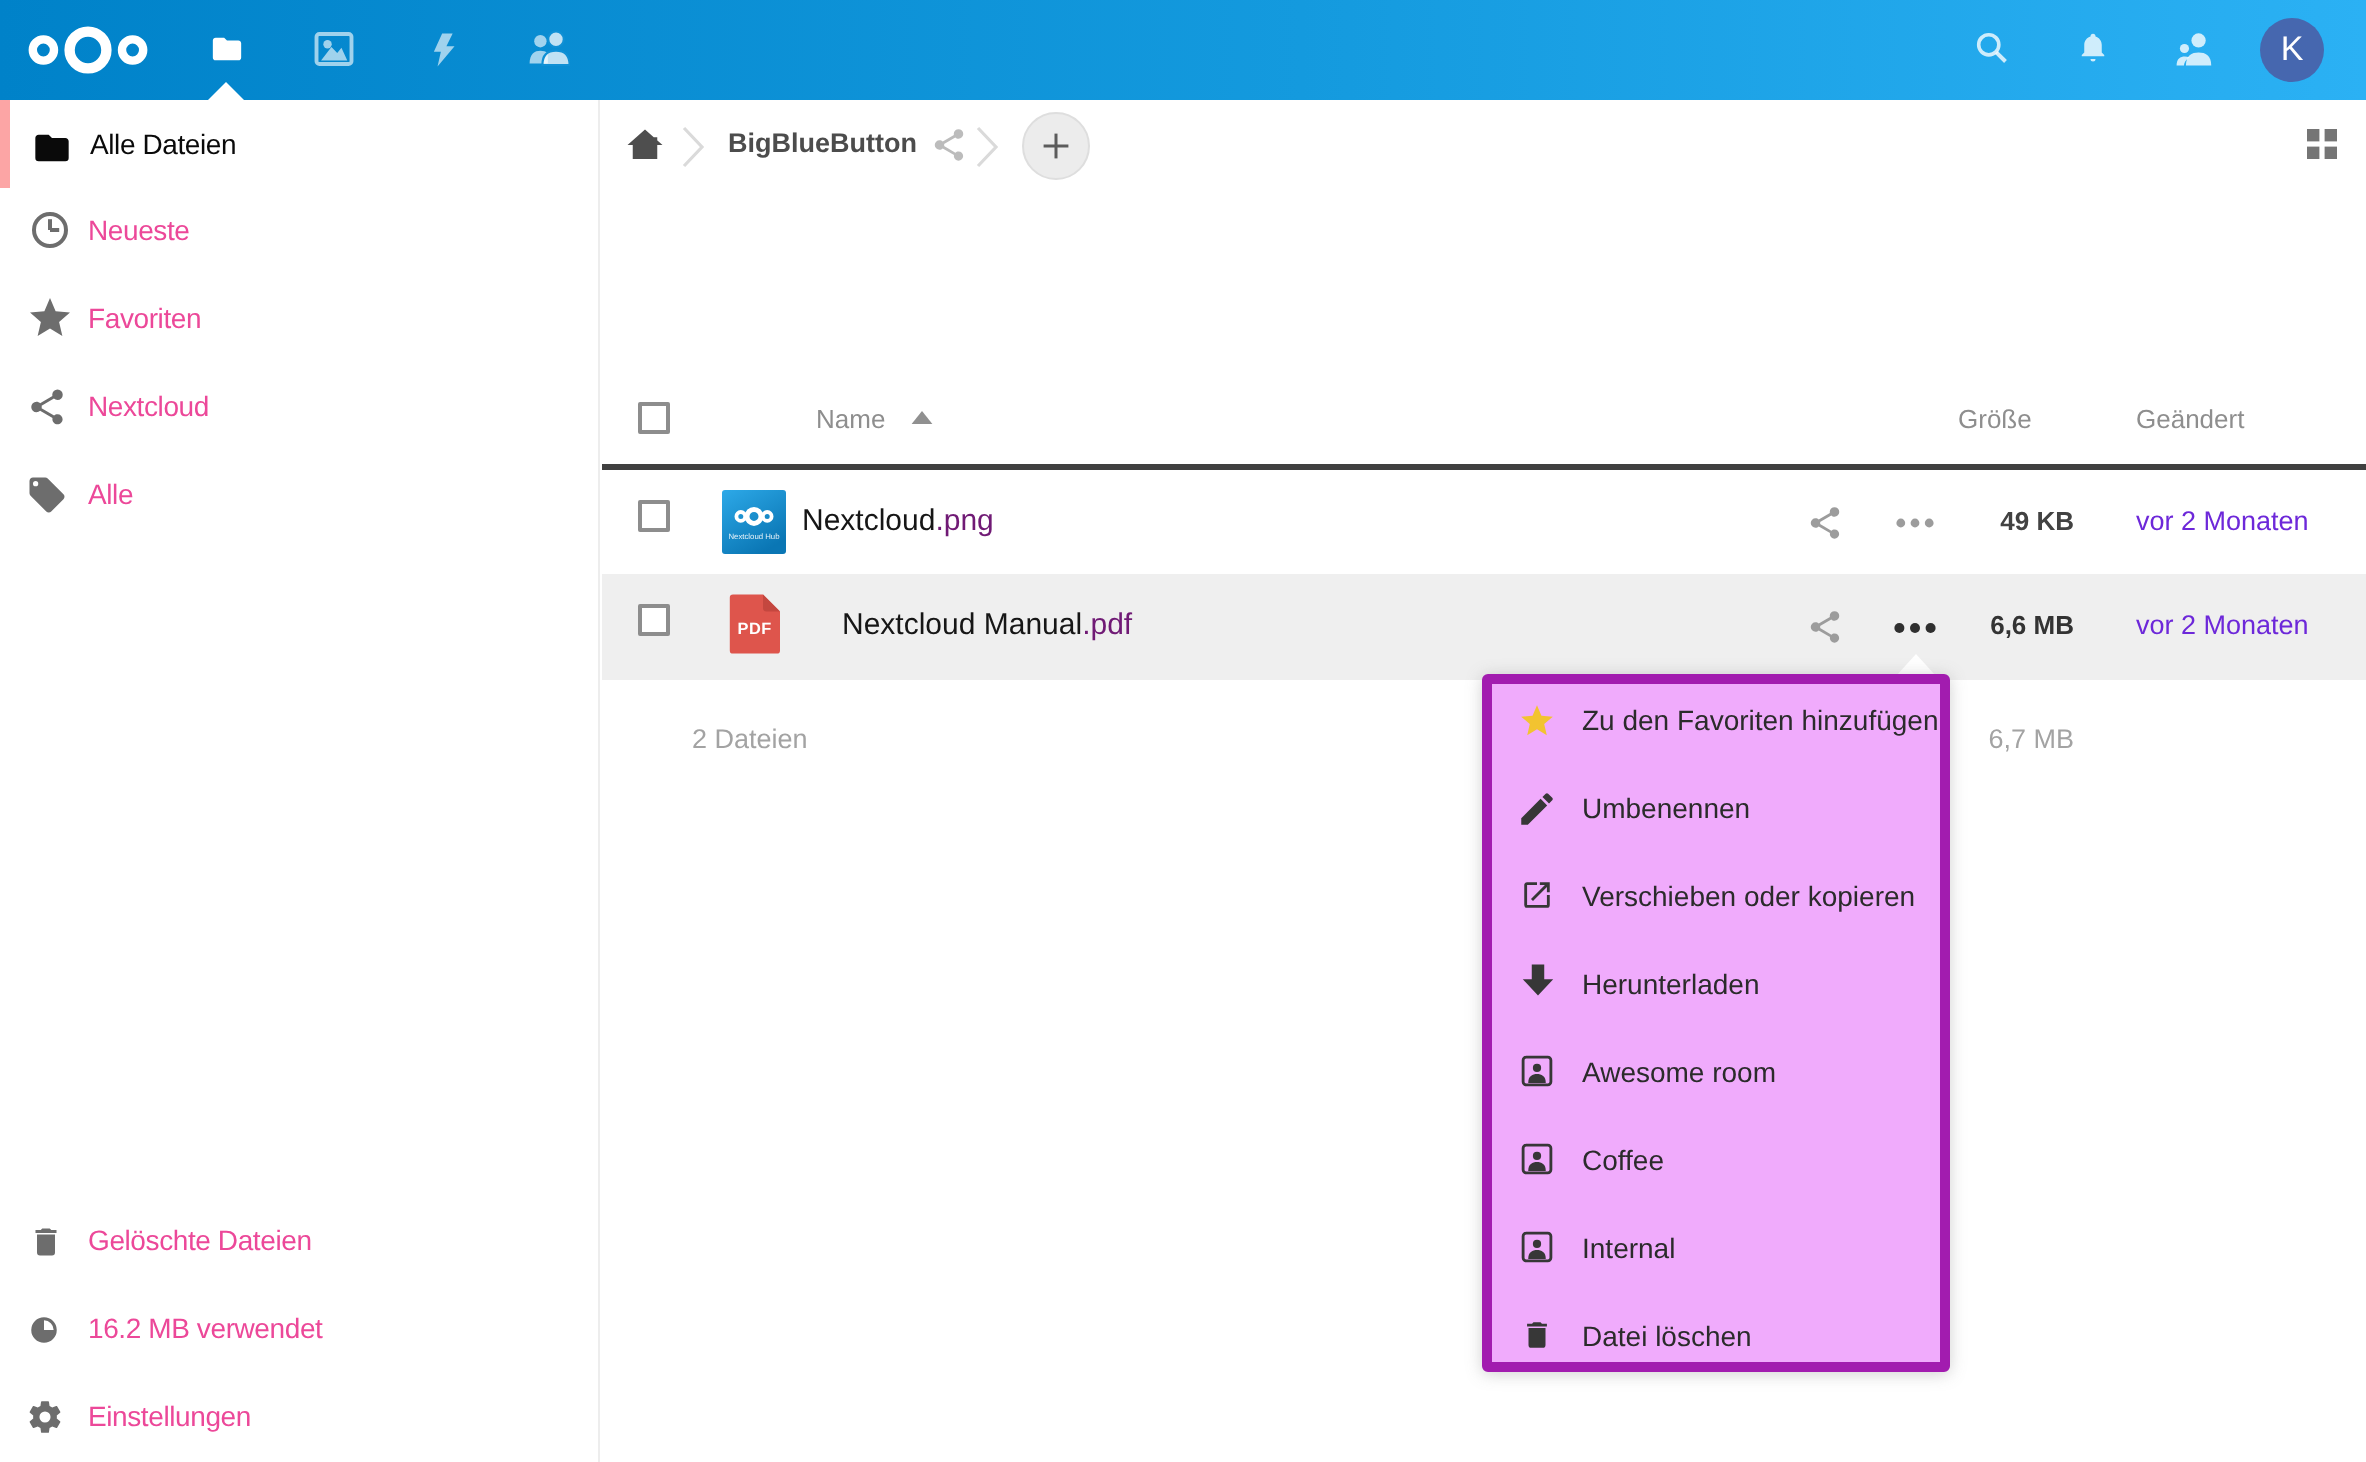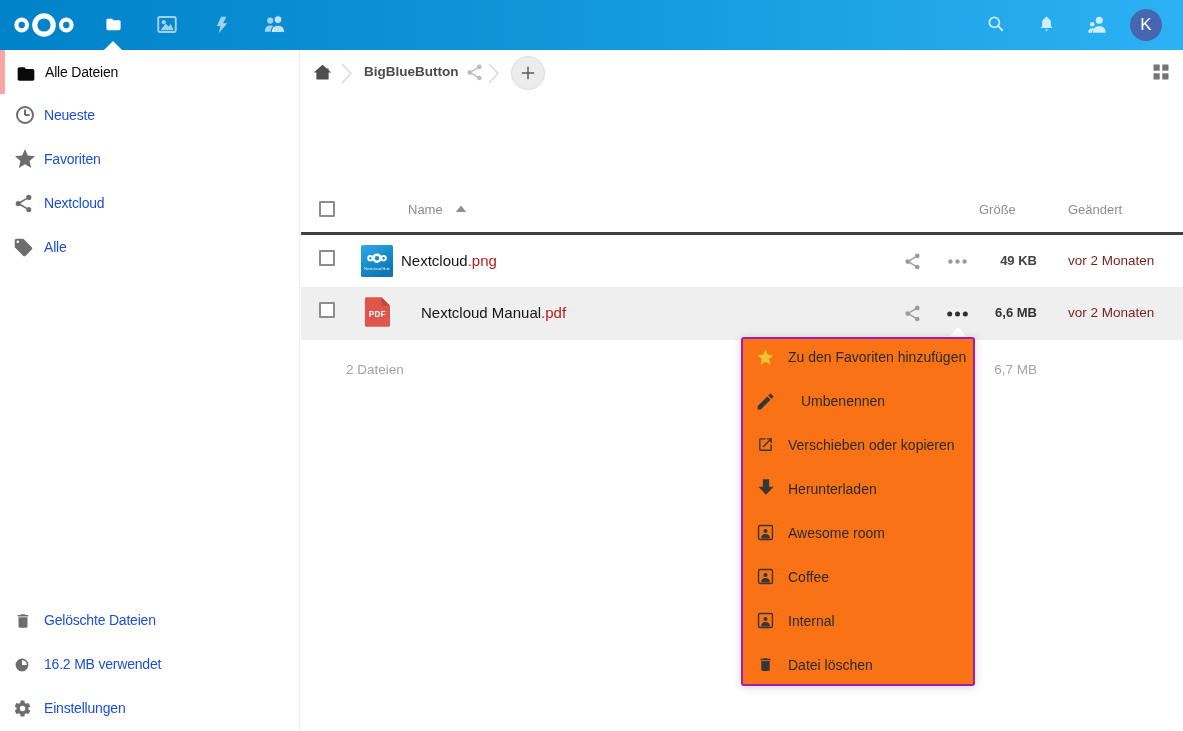--- a/index.html
+++ b/index.html
@@ -7,41 +7,41 @@
 #page { position:relative; width:1183px; height:731px; }
 
 #header { position:absolute; left:0; top:0; width:1183px; height:50px;
   background:linear-gradient(to right, #0082c9 0%, #149ade 55%, #2bb1f4 100%); }
 #apptri { position:absolute; left:104px; top:41px; width:0; height:0;
   border-left:9px solid transparent; border-right:9px solid transparent; border-bottom:9px solid #ffffff; }
 
 #sidebar { position:absolute; left:0; top:50px; width:300px; height:681px; background:#fff; border-right:1px solid #ededed; }
 .navitem { position:absolute; left:0; width:300px; height:44px; }
 .navitem .nicon { position:absolute; left:14px; top:50%; margin-top:-10px; width:20px; height:20px; }
-.navitem .ntext { position:absolute; left:44px; top:50%; transform:translateY(-50%); font-size:14px; letter-spacing:-0.2px; color:#1d4ed8; white-space:nowrap; }
+.navitem .ntext { position:absolute; left:44px; top:50%; transform:translateY(-50%); font-size:14px; letter-spacing:-0.2px; color:#ec4899; white-space:nowrap; }
 .navitem.active { border-left:5px solid #fca5a5; }
 .navitem.active .ntext { left:40px; }
 .navitem.active .ntext { color:#0a0a0a; }
 
 #main { position:absolute; left:301px; top:50px; width:882px; height:681px; background:#fff; }
 
 #crumbs { position:absolute; left:0; top:0; width:882px; height:44px; }
 
 #notes { position:absolute; left:60px; top:90px; font-size:14px; color:#b3b3b3; }
 
 .chk { position:absolute; width:16px; height:16px; border:2px solid #8d8d8d; border-radius:1px; background:#fff; }
 #thead { position:absolute; left:0; top:135px; width:882px; height:50px; border-bottom:3px solid #404040; color:#8e8e8e; font-size:13px; }
 .row { position:absolute; left:0; width:882px; height:53px; }
 .fname { font-size:15px; color:#161616; }
-.fext { color:#b91c1c; }
+.fext { color:#701a75; }
 .sizecell { position:absolute; right:146px; font-size:13.5px; text-align:right; }
-.datecell { position:absolute; left:767px; font-size:13.5px; color:#7f1d1d; }
-
-#menu { position:absolute; left:440px; top:287px; width:234px; height:349px; background:#f97316;
-  border:2px solid #a21caf; border-radius:3px; box-shadow:0 1px 8px rgba(120,120,120,0.35); }
+.datecell { position:absolute; left:767px; font-size:13.5px; color:#6d28d9; }
+
+#menu { position:absolute; left:440px; top:287px; width:234px; height:349px; background:#f0abfc;
+  border:5px solid #a21caf; border-radius:3px; box-shadow:0 1px 8px rgba(120,120,120,0.35); }
 #menuarrow { position:absolute; left:647px; top:277px; width:0; height:0;
   border-left:10px solid transparent; border-right:10px solid transparent; border-bottom:11px solid #fff; }
 .mtext { font-size:14px; color:#2b2b2b; white-space:nowrap; }
 </style>
 </head>
 <body>
 <div id="page">
   <div id="main">
     <div id="crumbs">
       <svg style="position:absolute; left:11px; top:12px;" width="21" height="21" viewBox="0 0 24 24">
@@ -138,21 +138,21 @@
 
     <div id="menuarrow"></div>
     <div id="menu">
       <svg class="micon" style="position:absolute; left:13px; top:9px;" width="19" height="19" viewBox="0 0 24 24">
           <path d="M12,17.27L18.18,21L16.54,13.97L22,9.24L14.81,8.62L12,2L9.19,8.62L2,9.24L7.45,13.97L5.82,21L12,17.27Z" fill="#f2c330"></path>
         </svg>
       <span class="mtext" style="position:absolute; left:45px; top:10px;">Zu den Favoriten hinzufügen</span>
       <svg style="position:absolute; left:12px; top:52px;" width="21" height="21" viewBox="0 0 24 24">
           <path d="M20.71,7.04C21.1,6.65 21.1,6 20.71,5.63L18.37,3.29C18,2.9 17.35,2.9 16.96,3.29L15.12,5.12L18.87,8.87M3,17.25V21H6.75L17.81,9.93L14.06,6.18L3,17.25Z" fill="#373737"></path>
         </svg>
-      <span class="mtext" style="position:absolute; left:58px; top:54px;">Umbenennen</span>
+      <span class="mtext" style="position:absolute; left:45px; top:54px;">Umbenennen</span>
       <svg style="position:absolute; left:14px; top:97px;" width="17" height="17" viewBox="0 0 24 24">
           <path d="M14,3V5H17.59L7.76,14.83L9.17,16.24L19,6.41V10H21V3M19,19H5V5H12V3H5C3.89,3 3,3.9 3,5V19A2,2 0 0,0 5,21H19A2,2 0 0,0 21,19V12H19V19Z" fill="#373737"></path>
         </svg>
       <span class="mtext" style="position:absolute; left:45px; top:98px;">Verschieben oder kopieren</span>
       <svg style="position:absolute; left:11.5px; top:138px;" width="22" height="22" viewBox="0 0 24 24">
           <path d="M8.6,2.5 H15.4 V10.5 H20.3 L12,19.3 L3.7,10.5 H8.6 Z" fill="#373737"></path>
         </svg>
       <span class="mtext" style="position:absolute; left:45px; top:142px;">Herunterladen</span>
       <svg style="position:absolute; left:14px; top:185px;" width="17" height="17" viewBox="0 0 24 24">
           <rect x="2.2" y="2.2" width="19.6" height="19.6" rx="2.2" fill="none" stroke="#373737" stroke-width="2"></rect>

